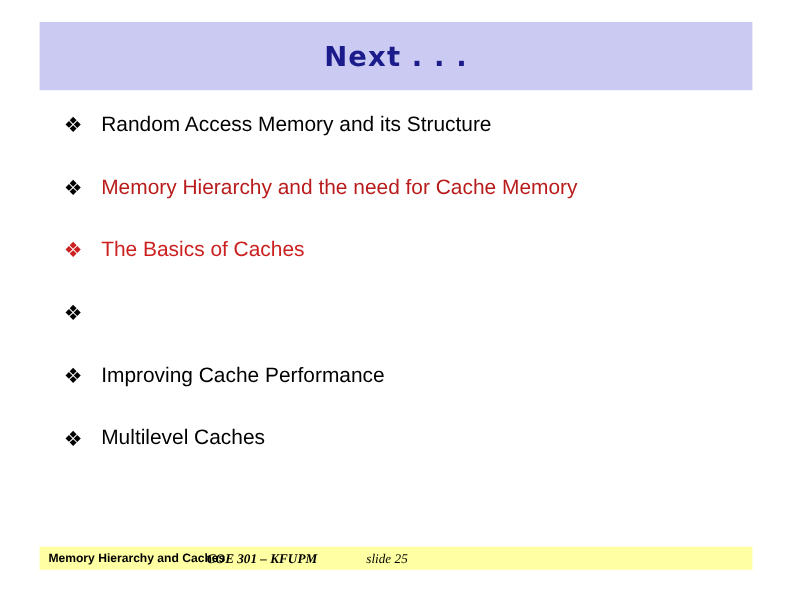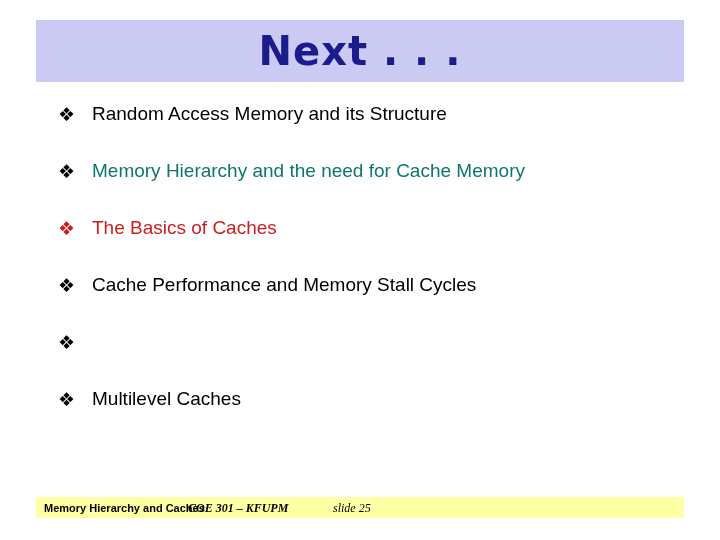--- a/index.html
+++ b/index.html
@@ -23,21 +23,21 @@
     width: 648px;
     height: 62px;
     background: var(--banner-bg, #CACAF2);
     display: flex;
     align-items: center;
     justify-content: center;
   }
   .title {
     margin: 16px;
     font-family: "DejaVu Sans", sans-serif;
-    font-size: 40px;
+    font-size: 25px;
     font-weight: bold;
     color: var(--title-text, #1B1B8C);
     letter-spacing: 1px;
     white-space: pre;
   }
   
   .bullet-list {
     position: absolute;
     left: 58px;
     top: 100px;
@@ -113,35 +113,35 @@
   </header>
 
   <ul class="bullet-list" id="bullet-list">
     <li class="bullet-item">
       <span class="bullet-marker" style="color: rgb(0, 0, 0);">❖</span>
       <span class="bullet-text" style="color: rgb(0, 0, 0);">Random Access Memory and its Structure</span>
     </li>
 
     <li class="bullet-item">
       <span class="bullet-marker" style="color: rgb(0, 0, 0);">❖</span>
-      <span class="bullet-text" style="color: #0f766e;">Memory Hierarchy and the need for Cache Memory</span>
+      <span class="bullet-text" style="color: #b91c1c;">Memory Hierarchy and the need for Cache Memory</span>
     </li>
 
     <li class="bullet-item">
       <span class="bullet-marker" style="color: rgb(204, 32, 32);">❖</span>
       <span class="bullet-text" style="color: rgb(204, 32, 32);">The Basics of Caches</span>
     </li>
 
     <li class="bullet-item">
       <span class="bullet-marker" style="color: rgb(0, 0, 0);">❖</span>
-      <span class="bullet-text" style="color: rgb(0, 0, 0);">Cache Performance and Memory Stall Cycles</span>
     </li>
 
     <li class="bullet-item">
       <span class="bullet-marker" style="color: rgb(0, 0, 0);">❖</span>
+      <span class="bullet-text" style="color: rgb(0, 0, 0);">Improving Cache Performance</span>
     </li>
 
     <li class="bullet-item">
       <span class="bullet-marker" style="color: rgb(0, 0, 0);">❖</span>
       <span class="bullet-text" style="color: rgb(0, 0, 0);">Multilevel Caches</span>
     </li>
   </ul>
 
   <footer class="footer-bar">
     <span class="footer-title">Memory Hierarchy and Caches</span>

